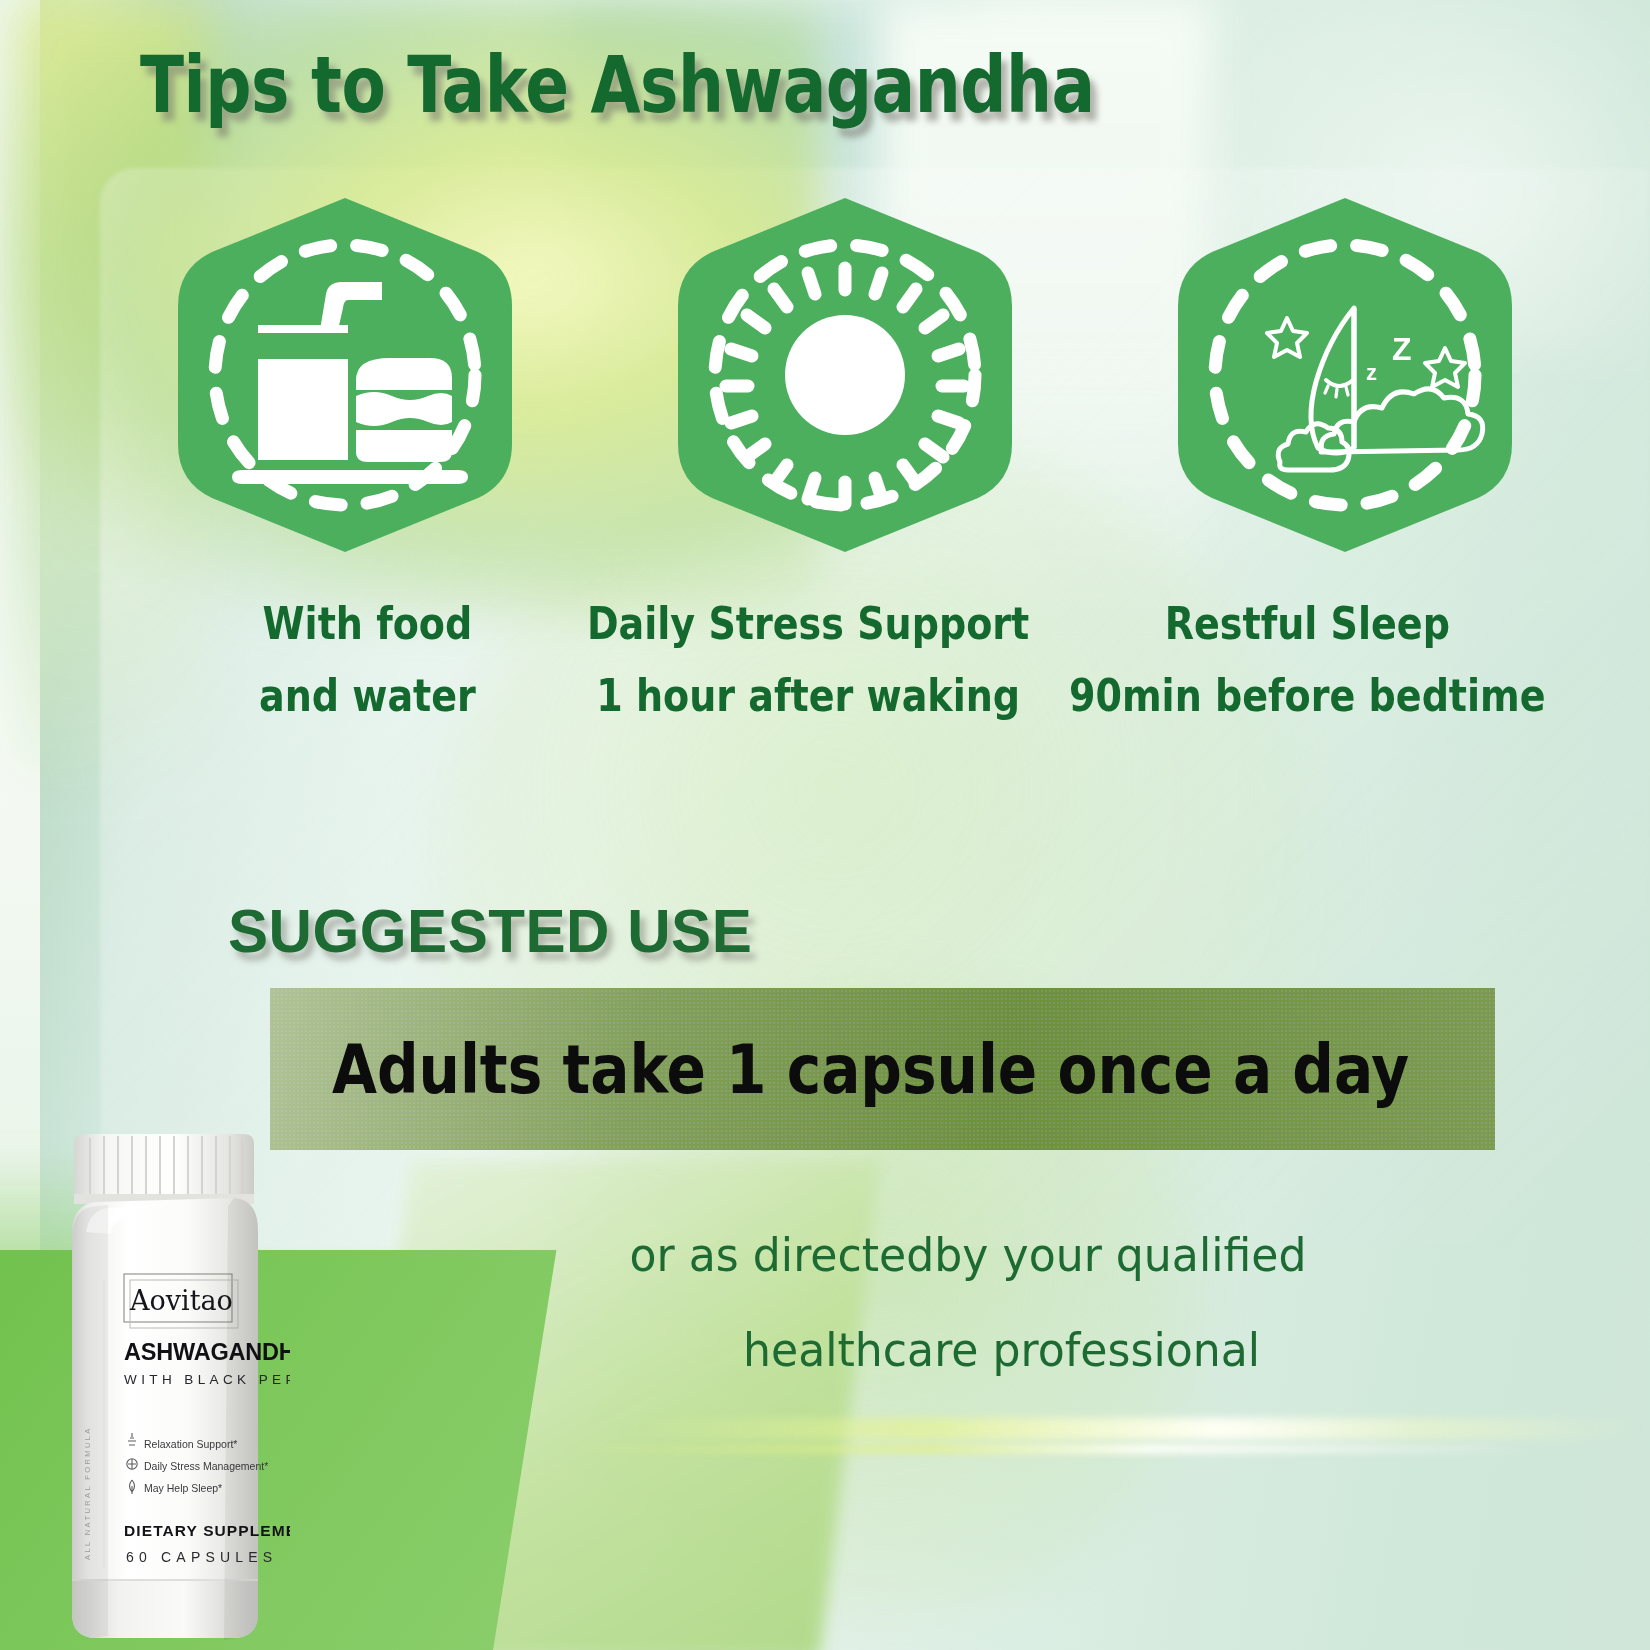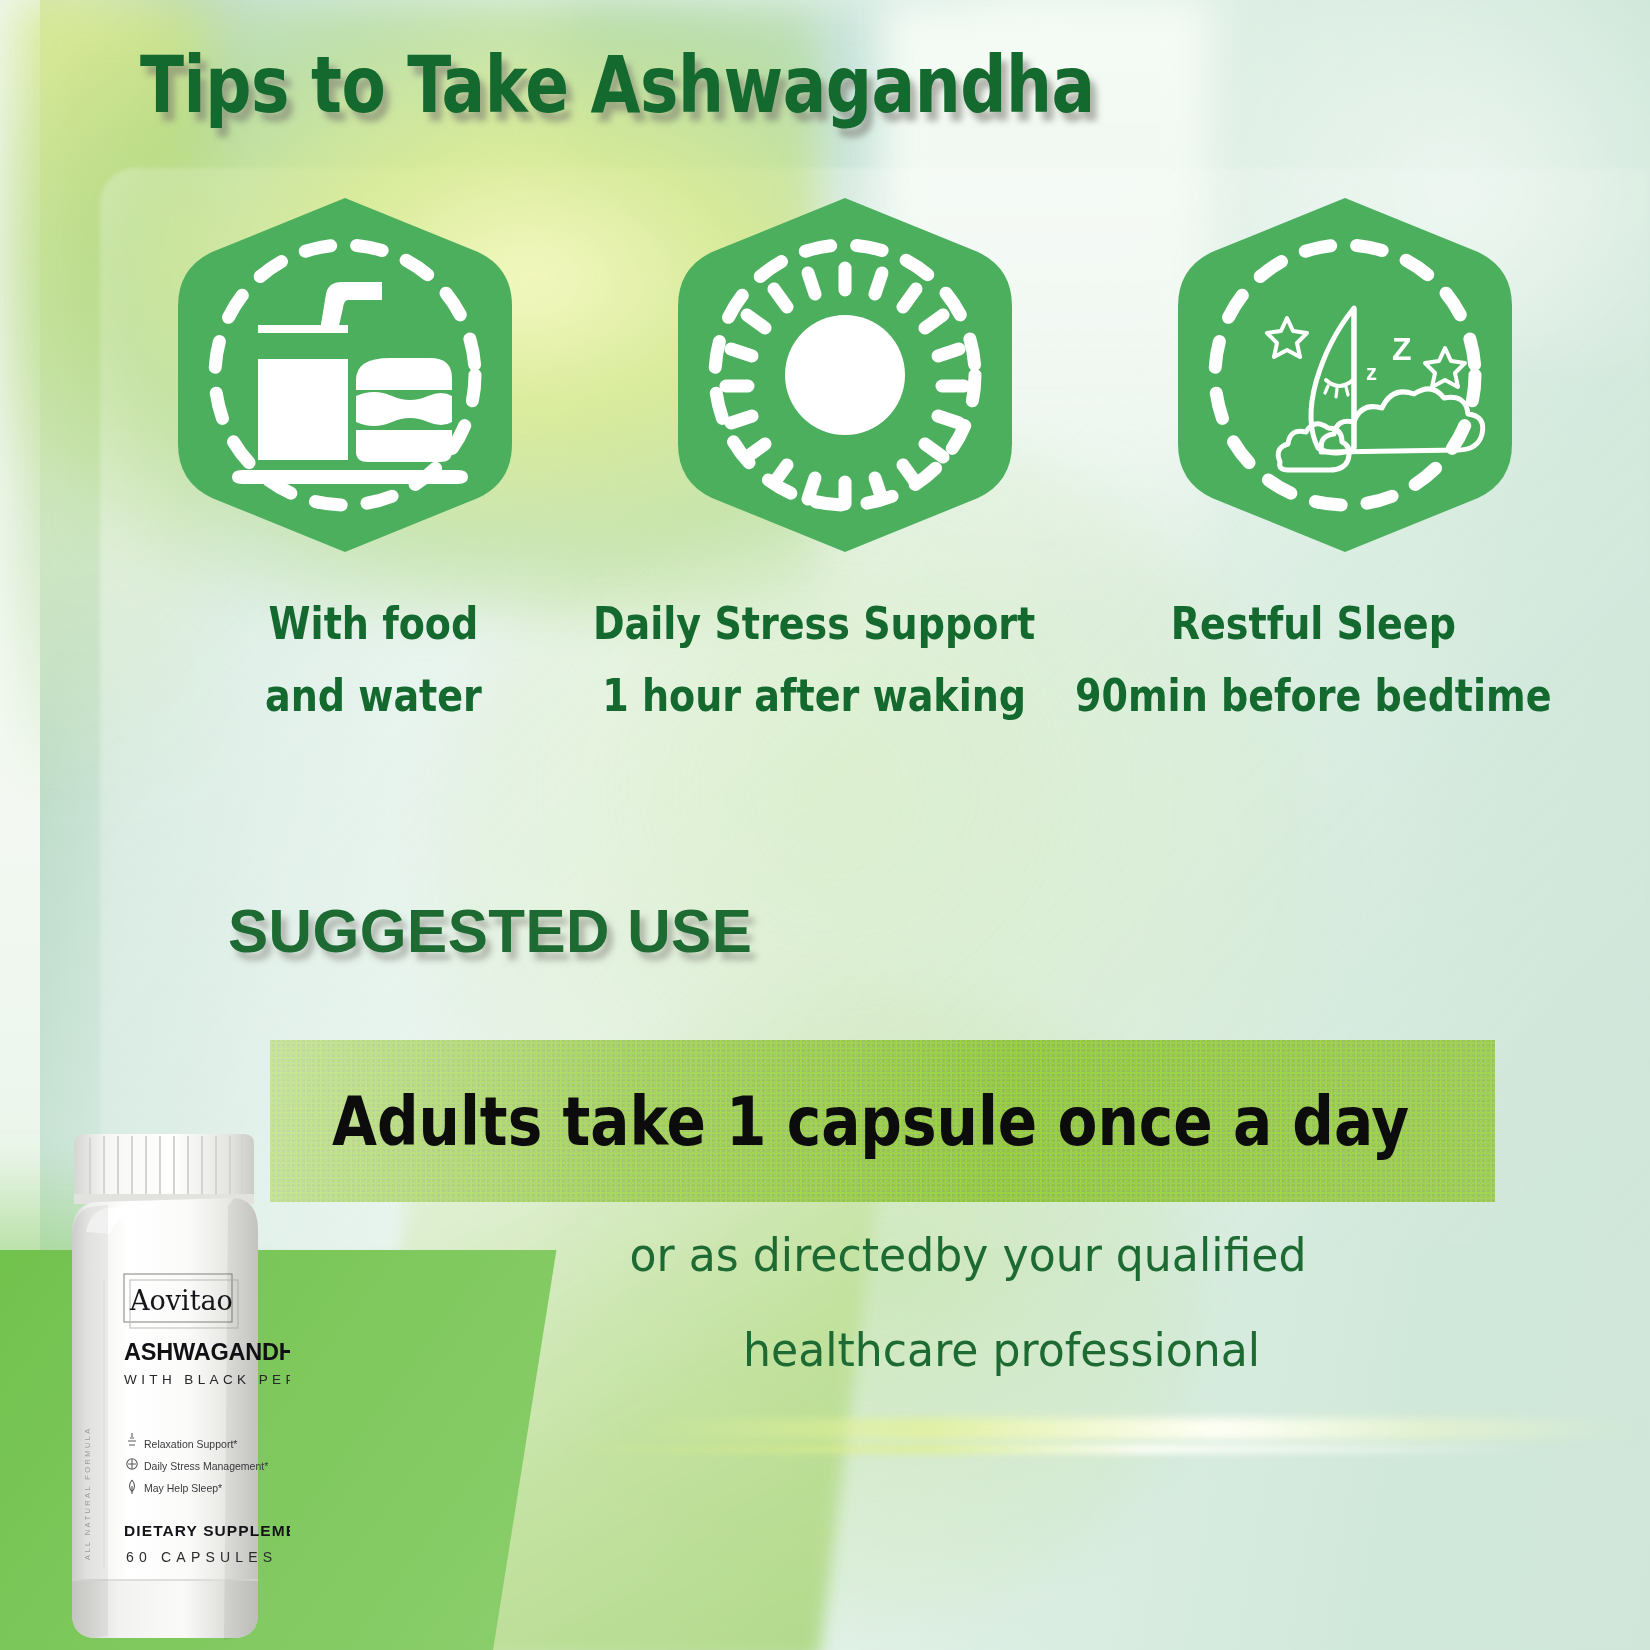--- a/index.html
+++ b/index.html
@@ -123,21 +123,21 @@
   
   .icon-row {
     position:absolute; left:150px; top:190px; width:1400px; height:390px;
     display:flex; justify-content:flex-start; gap:110px;
   }
   .icon-cell { width:390px; display:flex; justify-content:center; }
   .hexwrap { position:relative; width:370px; height:370px; }
   .hexwrap svg { display:block; width:370px; height:370px; }
 
   
-  .captions { position:absolute; left:150px; top:580px; width:1500px; height:140px; }
+  .captions { position:absolute; left:144px; top:580px; width:1500px; height:140px; }
   .cap { position:absolute; color:#14692f; font-weight:700;
     font-family:"Liberation Sans Narrow","DejaVu Sans Condensed","Liberation Sans",sans-serif;
     font-size:45px; line-height:72px; transform:scaleX(.94); transform-origin:left top;
     white-space:nowrap;
   }
   .cap .l1 { display:block; }
   .cap .l2 { display:block; }
   .cap-1 { left:115px; top:8px; }
   .cap-2 { left:443px; top:8px; }
   .cap-3 { left:925px; top:8px; }
@@ -146,22 +146,22 @@
   .suggested {
     position:absolute; left:228px; top:895px;
     font-size:62px; font-weight:700; letter-spacing:.5px; color:#1d6b33;
     font-family:"Liberation Sans","DejaVu Sans",sans-serif;
     transform:scaleX(.97); transform-origin:left top;
     text-shadow:6px 8px 6px rgba(125,125,115,.5);
   }
 
   
   .banner {
-    position:absolute; left:270px; top:1040px; width:1225px; height:162px;
-    background:#84cc16;
+    position:absolute; left:270px; top:988px; width:1225px; height:162px;
+    background:#4d7c0f;
     box-shadow:0 0 0 0 rgba(0,0,0,0);
     overflow:hidden;
   }
   .banner::before {
     content:""; position:absolute; inset:0;
     background-image:
       radial-gradient(rgba(120,120,120,.38) 45%, transparent 46%),
       radial-gradient(rgba(150,150,150,.30) 45%, transparent 46%),
       radial-gradient(rgba(90,90,90,.22) 45%, transparent 46%);
     background-size:3px 3px, 4px 4px, 5px 5px;

